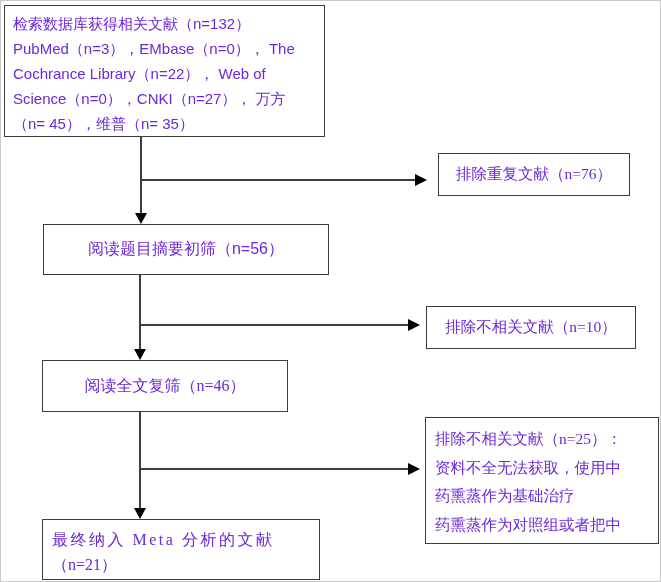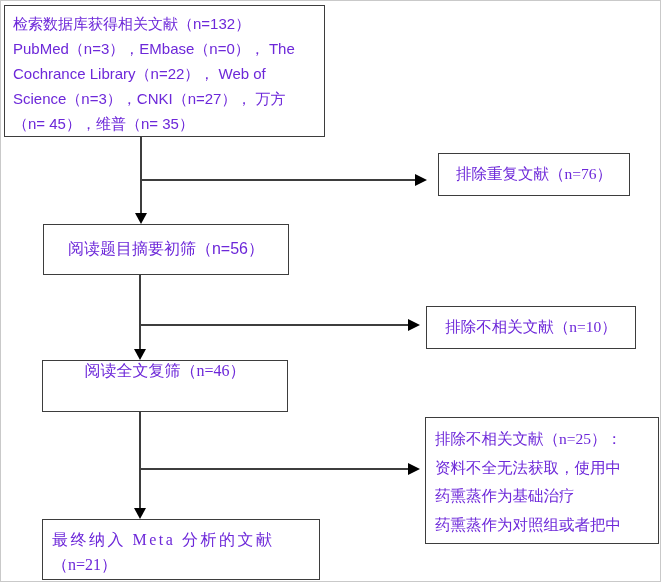--- a/index.html
+++ b/index.html
@@ -29,32 +29,32 @@
     font-size: 15px; line-height: 25px;
   }
   .box-search .line { white-space: nowrap; }
 
   .box-r1 {
     left: 437px; top: 152px; width: 192px; height: 43px;
     display: flex; align-items: center; justify-content: center;
     font-size: 15.5px; white-space: nowrap;
   }
   .box-screen1 {
-    left: 42px; top: 223px; width: 246px; height: 51px;
+    left: 42px; top: 223px; width: 286px; height: 51px;
     display: flex; align-items: center; justify-content: center;
     font-size: 16px; white-space: nowrap;
   }
   .box-r2 {
     left: 425px; top: 305px; width: 210px; height: 43px;
     display: flex; align-items: center; justify-content: center;
     font-size: 15.5px; white-space: nowrap;
   }
   .box-fulltext {
     left: 41px; top: 359px; width: 246px; height: 52px;
-    display: flex; justify-content: center;
+    display: flex; align-items: center; justify-content: center;
     font-size: 16px; white-space: nowrap;
   }
   .box-r3 {
     left: 424px; top: 416px; width: 234px; height: 127px;
     padding: 7px 9px;
     font-size: 15.5px; line-height: 28.5px;
   }
   .box-r3 .line { white-space: nowrap; }
   .box-final {
     left: 41px; top: 518px; width: 278px; height: 61px;
@@ -97,21 +97,21 @@
 </style>
 </head>
 <body>
 
 <div id="canvas">
 
   <div class="box box-search sans">
     <div class="line">检索数据库获得相关文献（n=132）</div>
     <div class="line">PubMed（n=3），EMbase（n=0）， The</div>
     <div class="line">Cochrance Library（n=22）， Web of</div>
-    <div class="line">Science（n=3），CNKI（n=27）， 万方</div>
+    <div class="line">Science（n=0），CNKI（n=27）， 万方</div>
     <div class="line">（n= 45），维普（n= 35）</div>
   </div>
 
   <div class="vline vline1"></div>
   <div class="arrow-down ah-down1"></div>
   <div class="hline hline1"></div>
   <div class="arrow-right ah-right1"></div>
 
   <div class="box box-r1 serif">
     <span>排除重复文献（n=76）</span>

